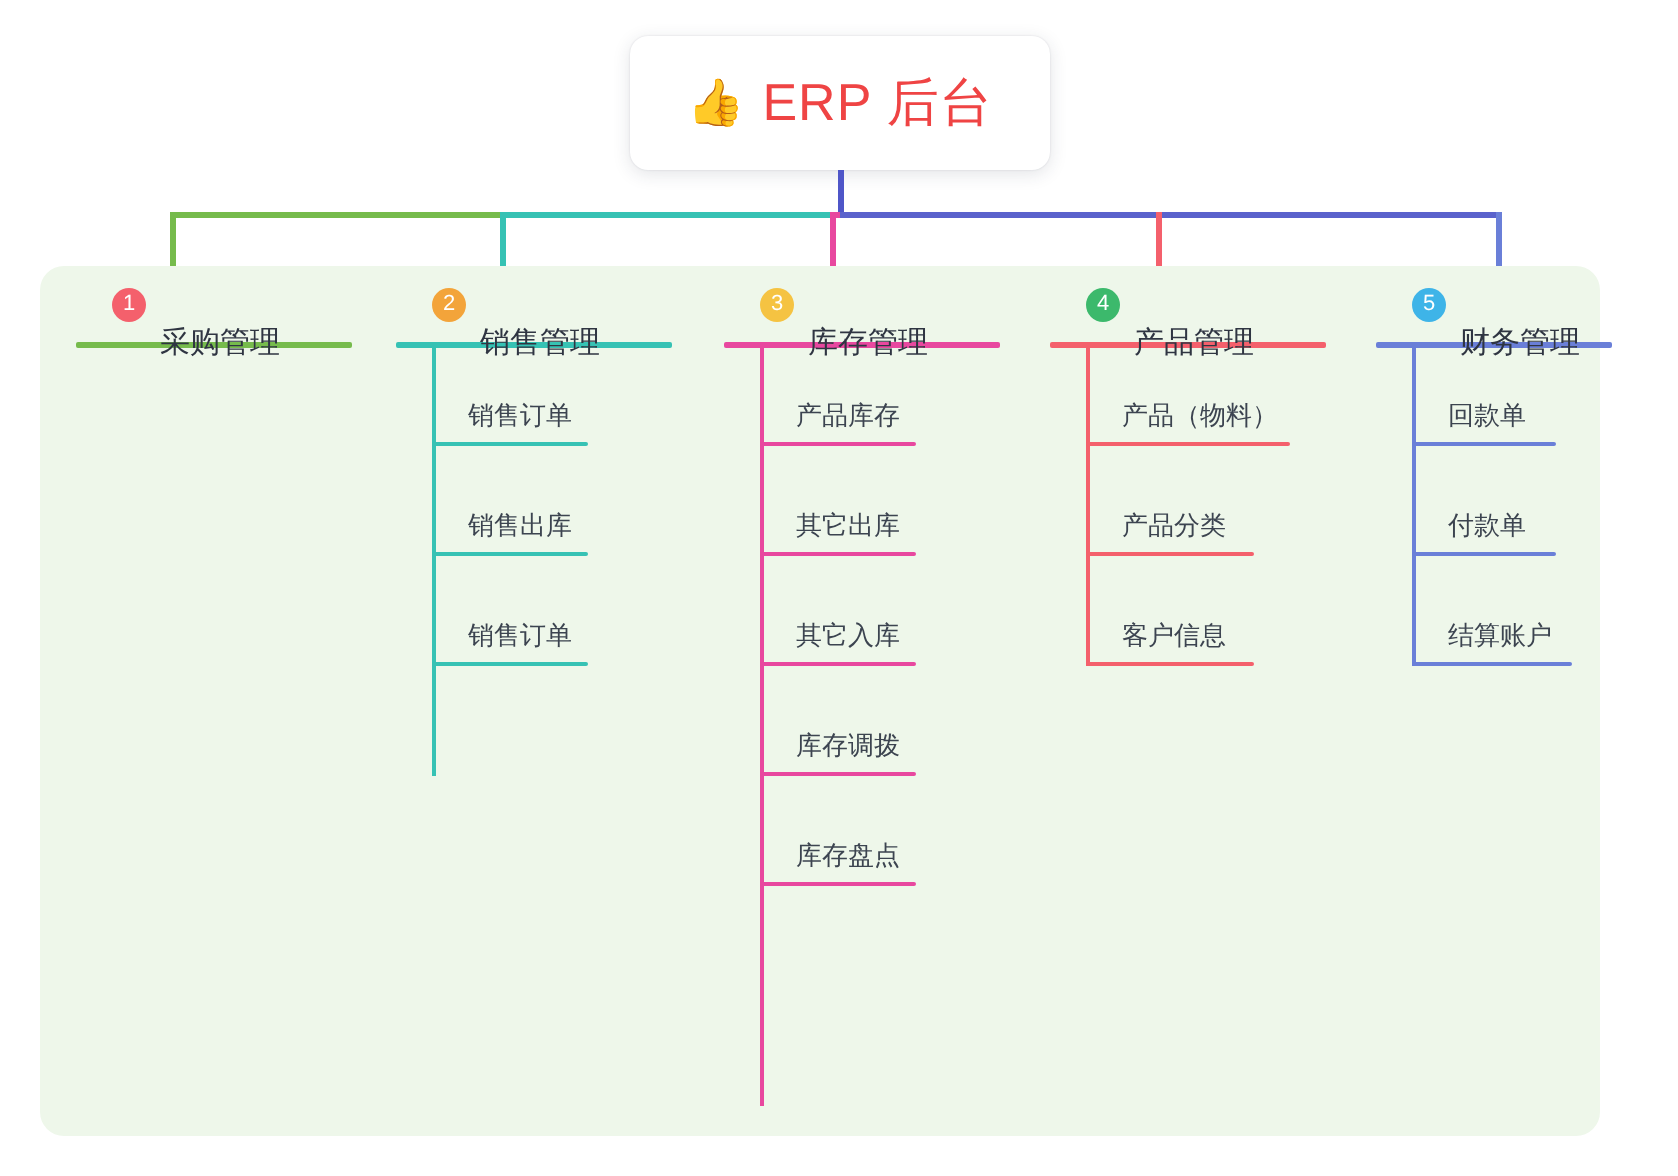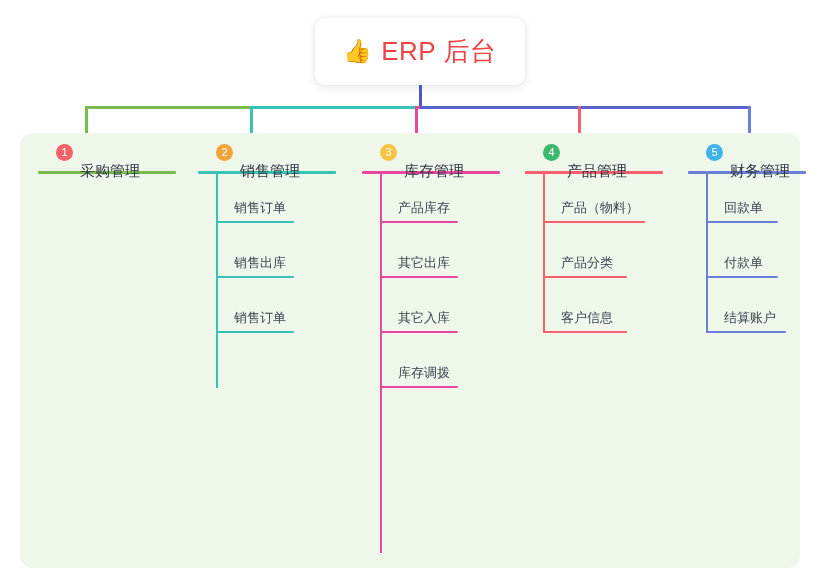--- a/index.html
+++ b/index.html
@@ -153,20 +153,24 @@
             <div class="item-rule" style="width: 78px; background: rgb(232, 72, 159);"></div>
           </div>
           <div class="item">
             <span class="item-label">其它入库</span>
             <div class="item-rule" style="width: 78px; background: rgb(232, 72, 159);"></div>
           </div>
           <div class="item">
             <span class="item-label">库存调拨</span>
             <div class="item-rule" style="width: 78px; background: rgb(232, 72, 159);"></div>
           </div>
+          <div class="item">
+            <span class="item-label">库存盘点</span>
+            <div class="item-rule" style="width: 78px; background: rgb(232, 72, 159);"></div>
+          </div>
         </div>
       </div>
       <div class="col" style="left: 525px; width: 150px;">
         <div class="col-head">
           <span class="badge" style="background: rgb(60, 185, 108);">4</span>
           <span class="col-title">产品管理</span>
         </div>
         <div class="head-rule" style="background: rgb(244, 96, 108); width: 138px;"></div>
         <div class="col-body" style="height: 165px;">
           <div class="spine" style="height: 159px; background: rgb(244, 96, 108);"></div>

